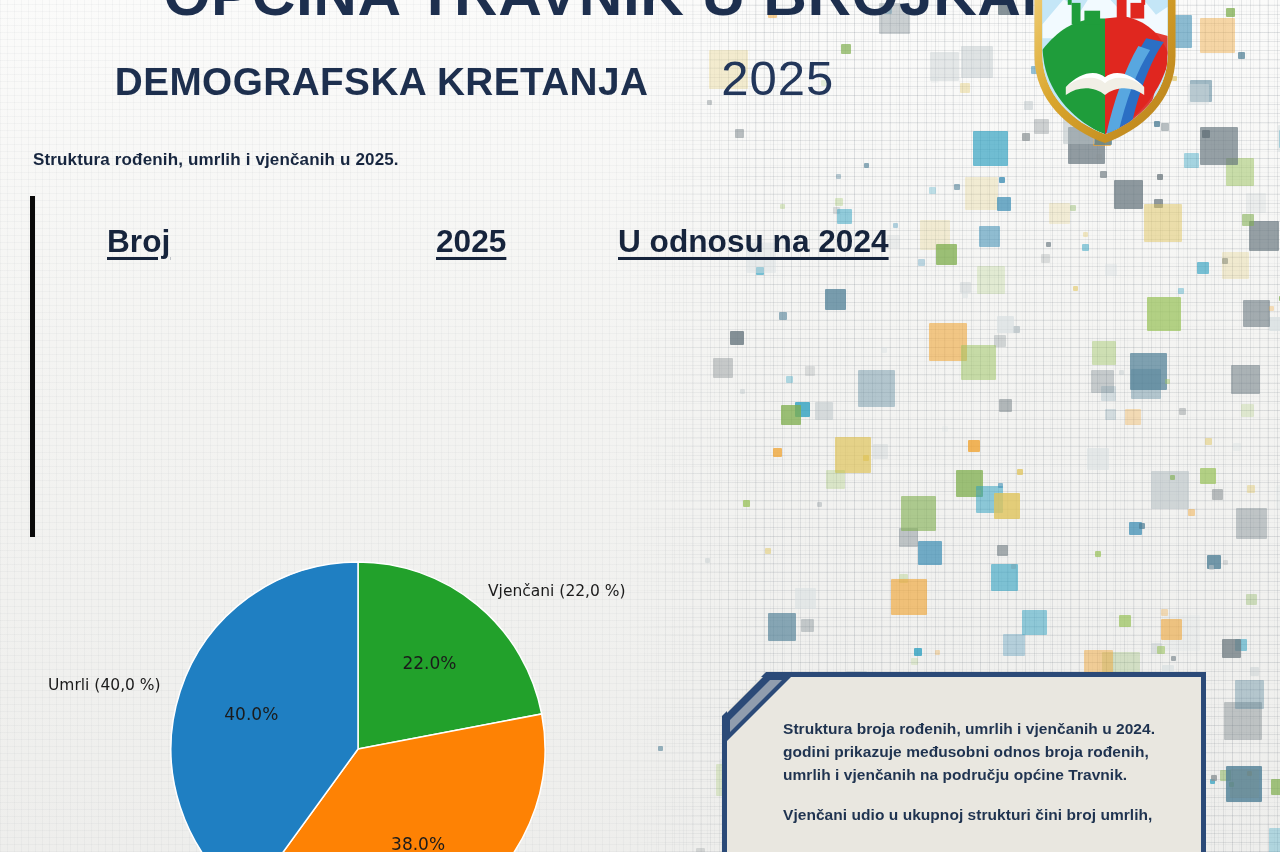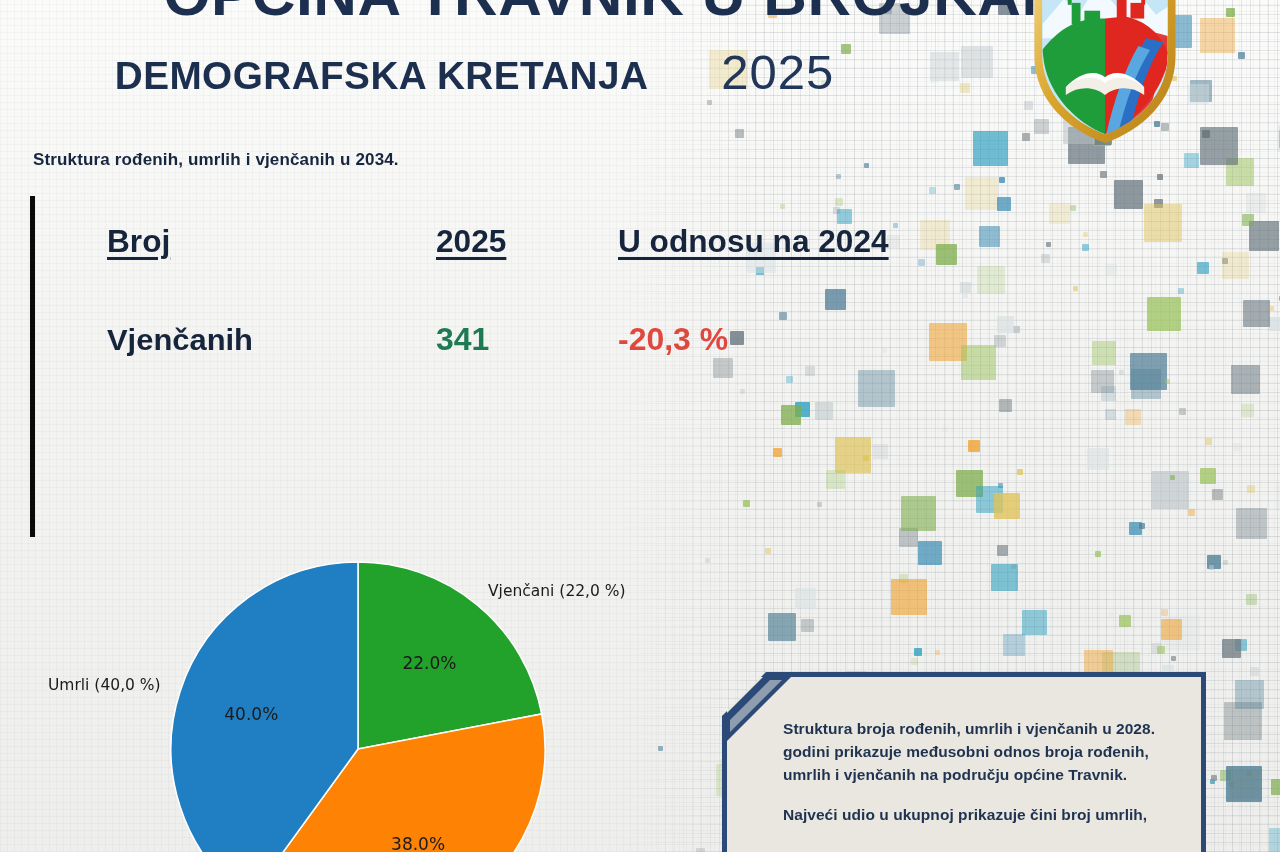--- a/index.html
+++ b/index.html
@@ -49,21 +49,21 @@
     text-align:center;
     font-size:57px;
     font-weight:700;
     letter-spacing:.5px;
     color:#1d2f4e;
     font-family:"Liberation Sans Narrow","Liberation Sans",sans-serif;
     transform:scaleX(1.06);
     white-space:nowrap;
   }
   .subtitle-row{
-    position:absolute; left:120px; top:44px;
+    position:absolute; left:120px; top:50px;
     display:flex; align-items:baseline; gap:78px;
   }
   .subtitle{
     font-size:38px; font-weight:700; letter-spacing:.4px;
     color:#1d2f4e; white-space:nowrap;
     font-family:"Liberation Sans Narrow","Liberation Sans",sans-serif;
     transform:scaleX(1.02);
   }
   .year-big{
     font-size:49px; font-weight:400; color:#22365a;
@@ -463,39 +463,34 @@
       <path d="M142 92 C126 118 110 152 102 196 L124 196 C132 152 146 116 160 96 Z" fill="#2b6fc4"></path>
       <path d="M134 100 C120 124 108 158 100 196 L112 196 C120 158 132 126 146 104 Z" fill="#58a7e0"></path>
 
       <path d="M60 142 C74 126 92 124 100 132 C108 124 126 126 140 142
                C126 136 110 138 100 146 C90 138 74 136 60 142 Z" fill="#ffffff"></path>
       <path d="M60 142 C74 130 92 130 100 138 L100 150 C90 142 74 140 60 150 Z" fill="#f1efe6"></path>
       <path d="M140 142 C126 130 108 130 100 138 L100 150 C110 142 126 140 140 150 Z" fill="#f1efe6"></path>
     </g>
   </svg>
 
-  <div class="section-caption">Struktura rođenih, umrlih i vjenčanih u 2034.</div>
+  <div class="section-caption">Struktura rođenih, umrlih i vjenčanih u 2025.</div>
 
   <div class="vrule"></div>
 
   <div class="stats">
 
     <div class="stats-row stats-head">
       <div class="c-label head-cell">Broj</div>
       <div class="c-val head-cell">2025</div>
       <div class="c-delta head-cell">U odnosu na 2024</div>
     </div>
 
 
 
-    <div class="stats-row body-row">
-      <div class="c-label r-label">Vjenčanih</div>
-      <div class="c-val r-val">341</div>
-      <div class="c-delta r-delta">-20,3 %</div>
-    </div>
   </div>
 
   <div class="chart-wrap">
     <svg class="pie-svg" width="700" height="328" viewBox="0 0 700 328">
       <g id="pie-slices">
           <path d="M358 225 L358 38 A187 187 0 0 1 541.6877158862648 189.9596941724695 Z" fill="#22a12b" stroke="#ffffff" stroke-width="1.5"></path>
           <path d="M358 225 L541.6877158862648 189.9596941724695 A187 187 0 0 1 248.08415782130754 376.2861779481152 Z" fill="#fe8204" stroke="#ffffff" stroke-width="1.5"></path>
           <path d="M358 225 L248.08415782130754 376.2861779481152 A187 187 0 0 1 357.99999999999994 38 Z" fill="#1f7fc2" stroke="#ffffff" stroke-width="1.5"></path>
         </g>
       <g id="pie-inside-labels">
@@ -503,22 +498,22 @@
           <text x="418.1" y="325.7" text-anchor="middle" class="slice-label">38.0%</text>
           <text x="251.3" y="196.3" text-anchor="middle" class="slice-label">40.0%</text>
         </g>
       <text id="lbl-vjencani" class="outside-label" x="488" y="72">Vjenčani (22,0 %)</text>
       <text id="lbl-umrli" class="outside-label" x="48" y="166">Umrli (40,0 %)</text>
     </svg>
   </div>
 
   <div class="note-box">
     <div class="note-inner">
-      <p class="note-p">Struktura broja rođenih, umrlih i vjenčanih u 2028. godini prikazuje međusobni odnos broja rođenih, umrlih i vjenčanih na području općine Travnik.</p>
-      <p class="note-p">Najveći udio u ukupnoj prikazuje čini broj umrlih,</p>
+      <p class="note-p">Struktura broja rođenih, umrlih i vjenčanih u 2024. godini prikazuje međusobni odnos broja rođenih, umrlih i vjenčanih na području općine Travnik.</p>
+      <p class="note-p">Vjenčani udio u ukupnoj strukturi čini broj umrlih,</p>
     </div>
   </div>
   <svg class="note-chamfer" viewBox="0 0 74 74">
     <path d="M0 46 L46 0 L74 0 L0 74 Z" fill="#2b4a78"></path>
     <path d="M8 48 L48 8 L60 8 L8 60 Z" fill="#e4e2db" opacity=".55"></path>
   </svg>
 
 </div>
 
 </body></html>

